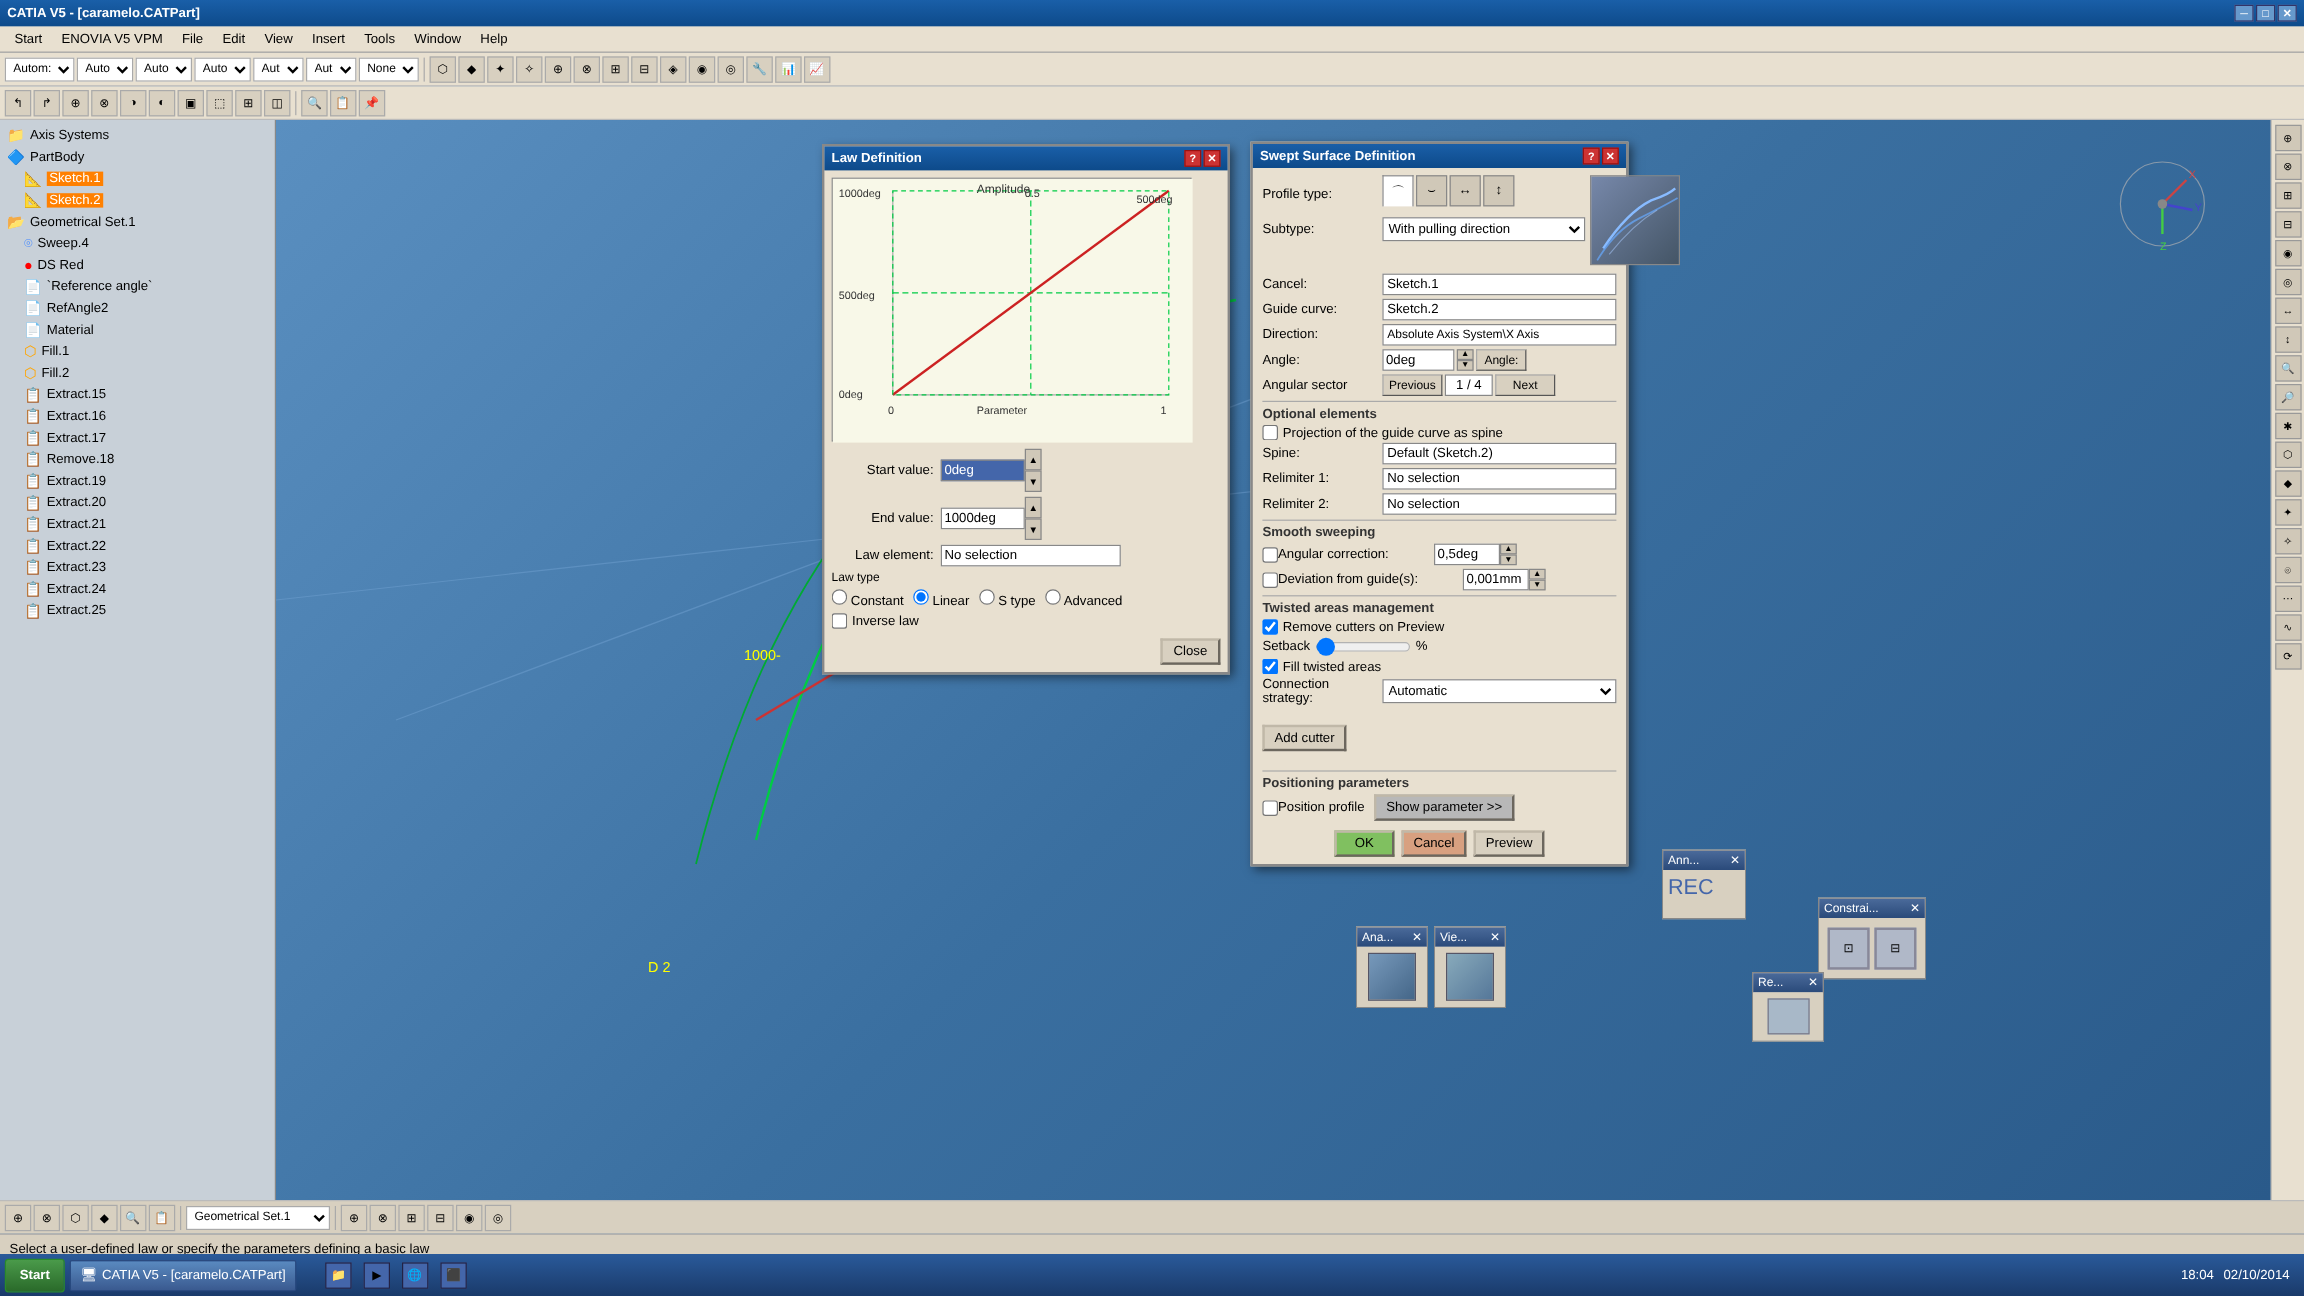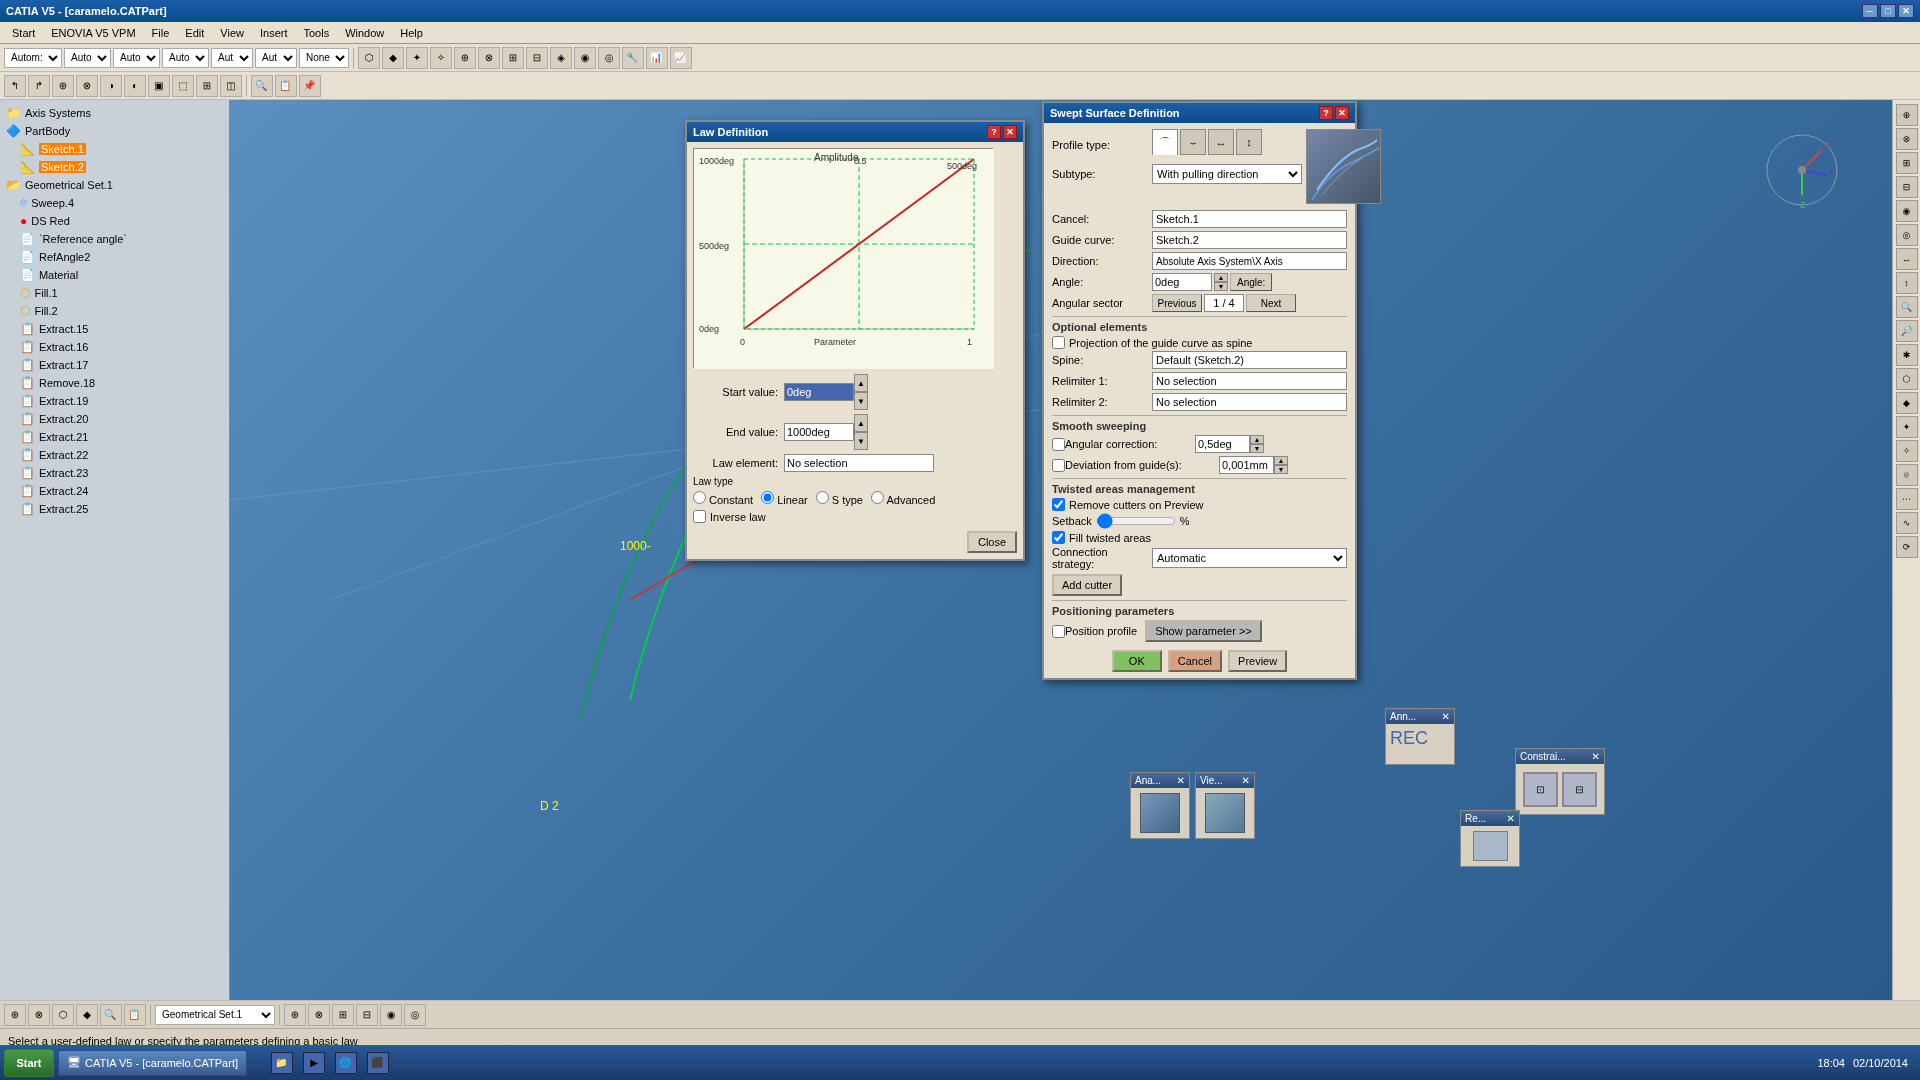--- a/index.html
+++ b/index.html
@@ -671,21 +671,21 @@
           <input type="checkbox" style="">
           <span>Inverse law</span>
         </div>
 
         <div style="display:flex;justify-content:flex-end;margin-top:8px;">
           <button class="btn">Close</button>
         </div>
       </div>
     </div>
 
-    <div class="dialog" id="swept-dialog" style="left:812px;top:1px;width:315px;">
+    <div class="dialog" id="swept-dialog" style="left:812px;top:18px;width:315px;">
       <div class="dialog-title">
         <span>Swept Surface Definition</span>
         <div style="display:flex;gap:2px;">
           <div class="close-btn">?</div>
           <div class="close-btn">✕</div>
         </div>
       </div>
       <div class="dialog-body" style="padding:6px 8px;">
 
         <div style="display:flex;align-items:flex-start;margin-bottom:4px;">
@@ -695,21 +695,21 @@
               <div class="profile-tabs">
                 <div class="profile-tab active">⌒</div>
                 <div class="profile-tab">⌣</div>
                 <div class="profile-tab">↔</div>
                 <div class="profile-tab">↕</div>
               </div>
             </div>
 
             <div class="swept-row">
               <span class="swept-label">Subtype:</span>
-              <select class="swept-select" style="width:150px;">
+              <select class="swept-select" style="width:169px;">
                 <option>With pulling direction</option>
               </select>
             </div>
           </div>
 
           <div style="margin-left:4px;">
             <svg width="75" height="75" style="border:1px solid #888;background:linear-gradient(135deg,#7788aa,#445566);">
               <path d="M10 60 Q30 30 50 20 Q65 15 70 10" stroke="#88bbff" stroke-width="2" fill="none"></path>
               <path d="M5 70 Q20 45 40 35 Q60 25 72 18" stroke="#66aaff" stroke-width="1.5" fill="none" opacity="0.7"></path>
               <path d="M15 65 Q35 40 55 28" stroke="#aaccff" stroke-width="1" fill="none" opacity="0.5"></path>
@@ -811,21 +811,21 @@
           <input type="checkbox" checked="" style="">
           <span>Fill twisted areas</span>
         </div>
 
         <div class="swept-row">
           <span class="swept-label">Connection strategy:</span>
           <select class="swept-select" style="width:100px;">
             <option>Automatic</option>
           </select>
         </div>
-        <div style="margin:4px 0;">
+        <div style="margin:16px 0;">
           <button class="btn">Add cutter</button>
         </div>
 
         <div class="separator"></div>
 
         <div class="section-title">Positioning parameters</div>
         <div class="swept-row">
           <input type="checkbox" style="">
           <span>Position profile</span>
           <button class="btn" style="margin-left:8px;background:#b8b8b8;">Show parameter &gt;&gt;</button>

